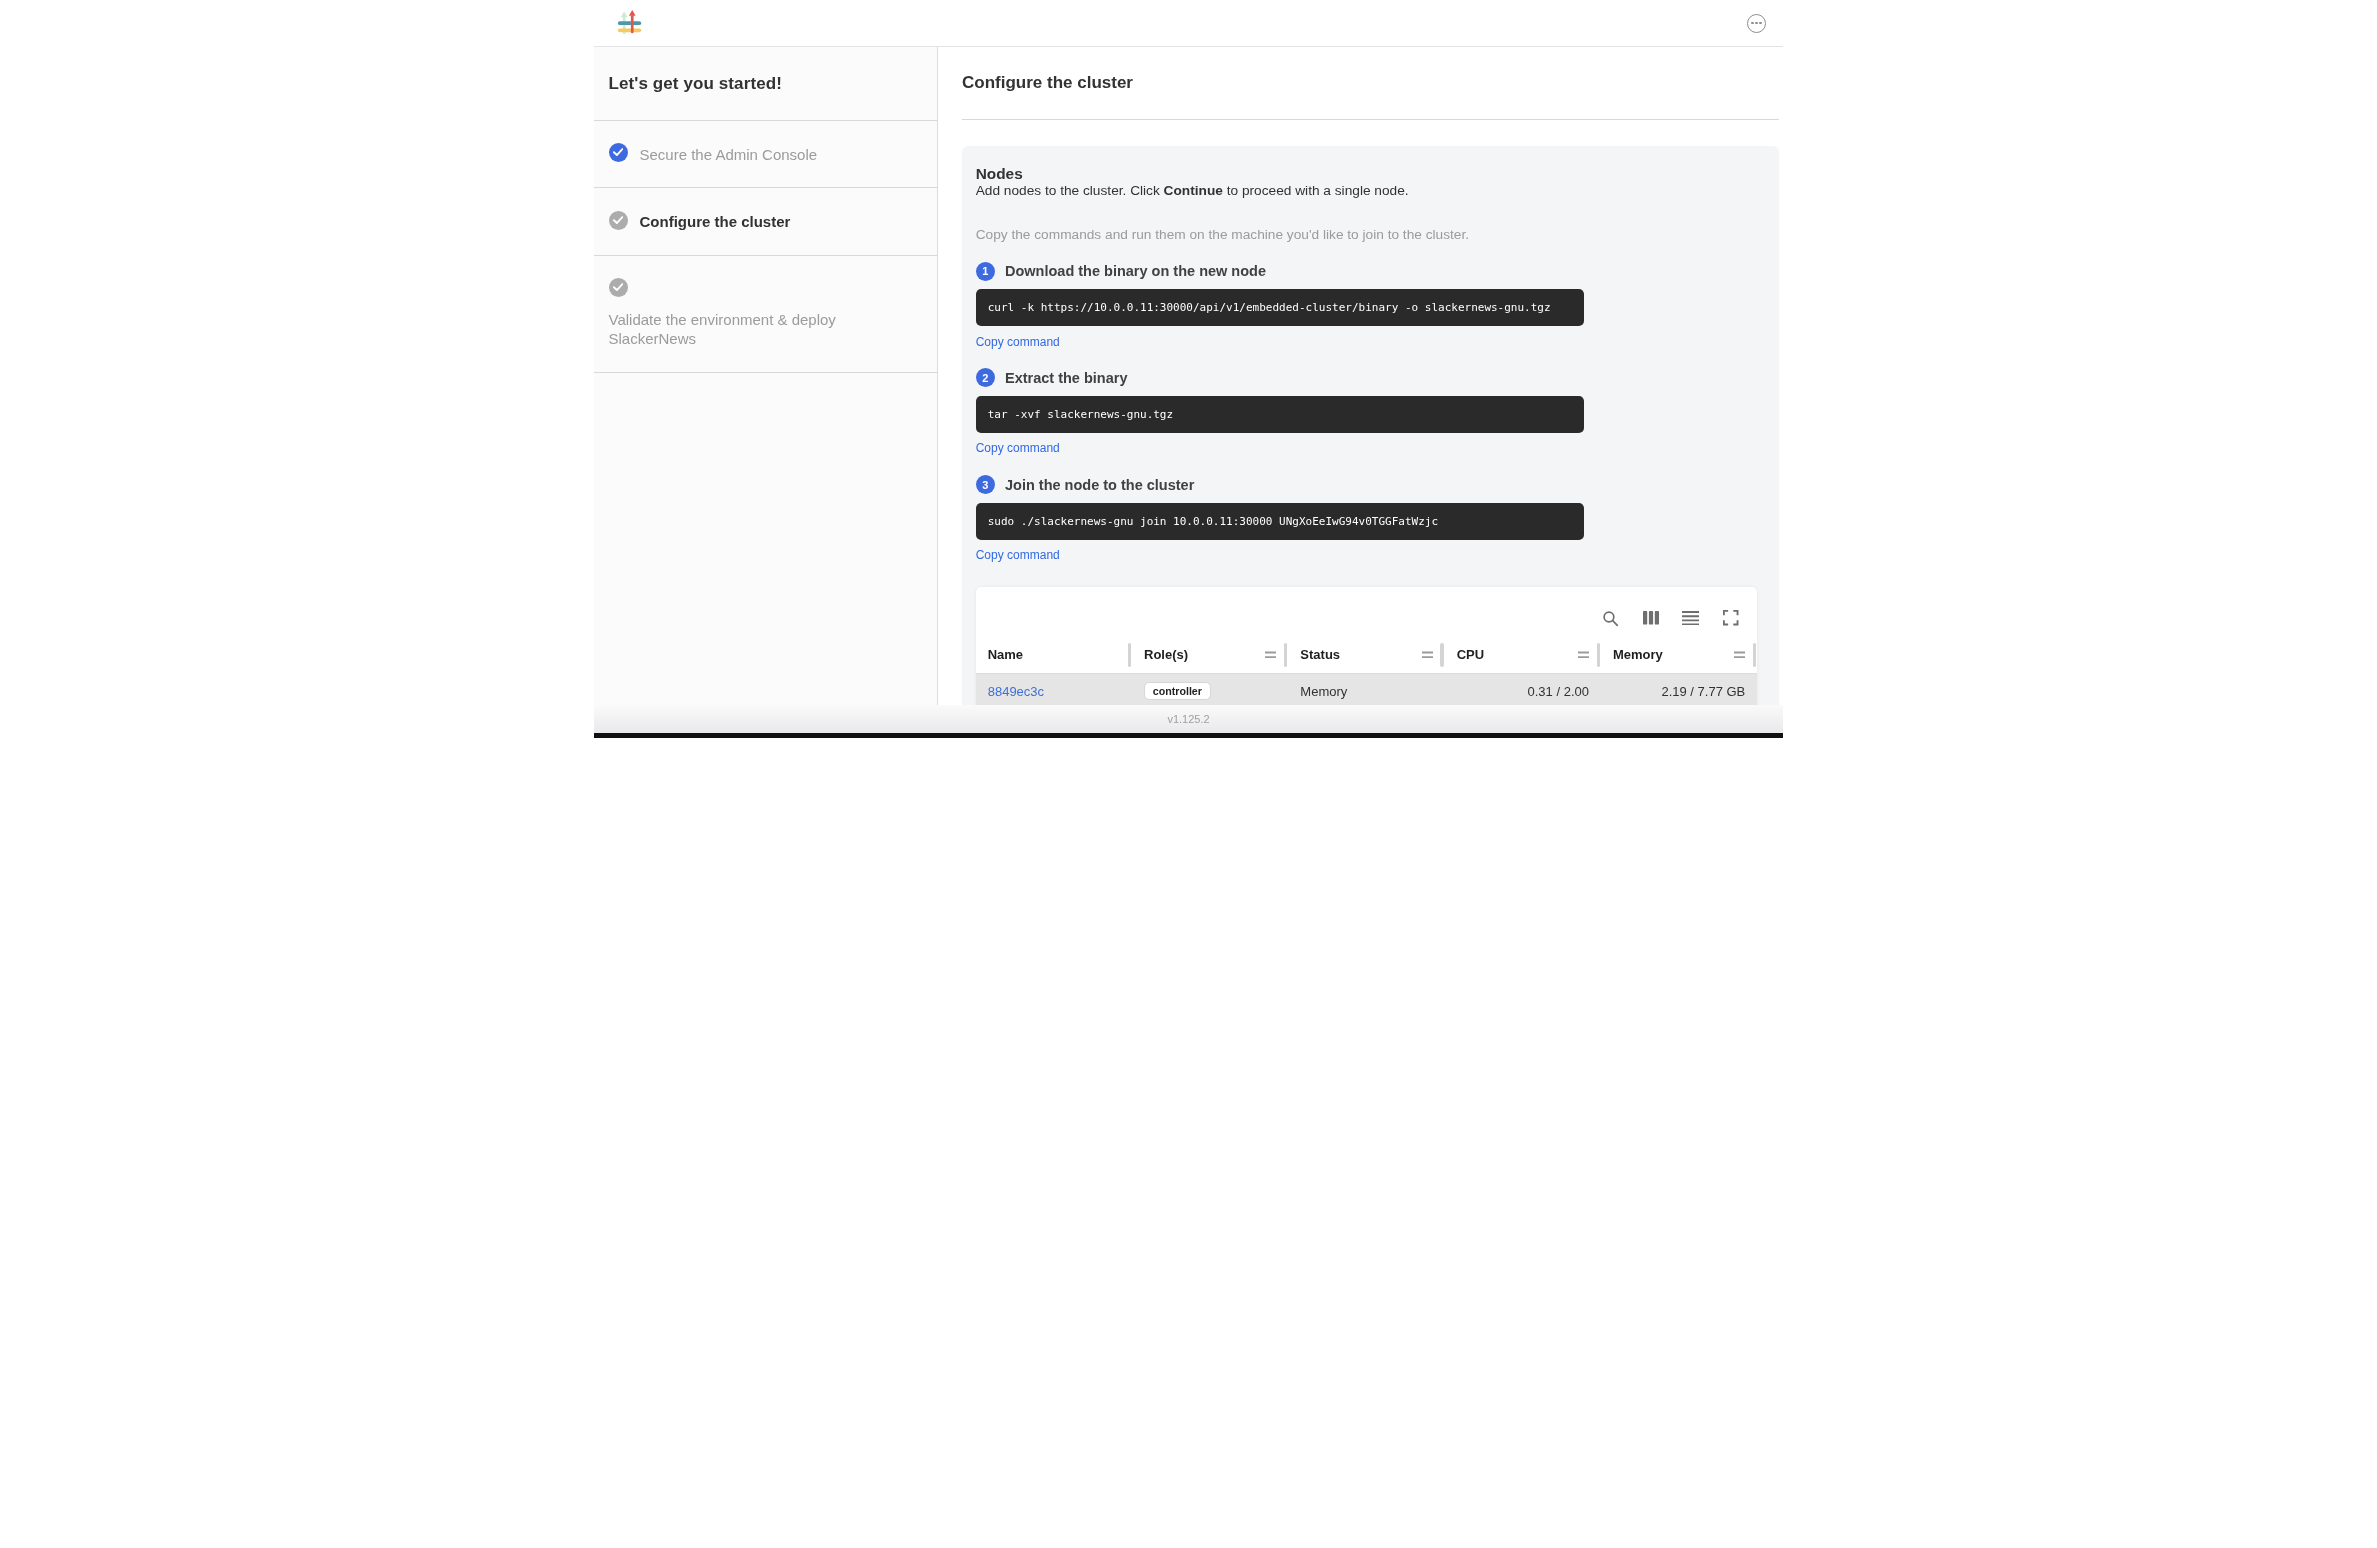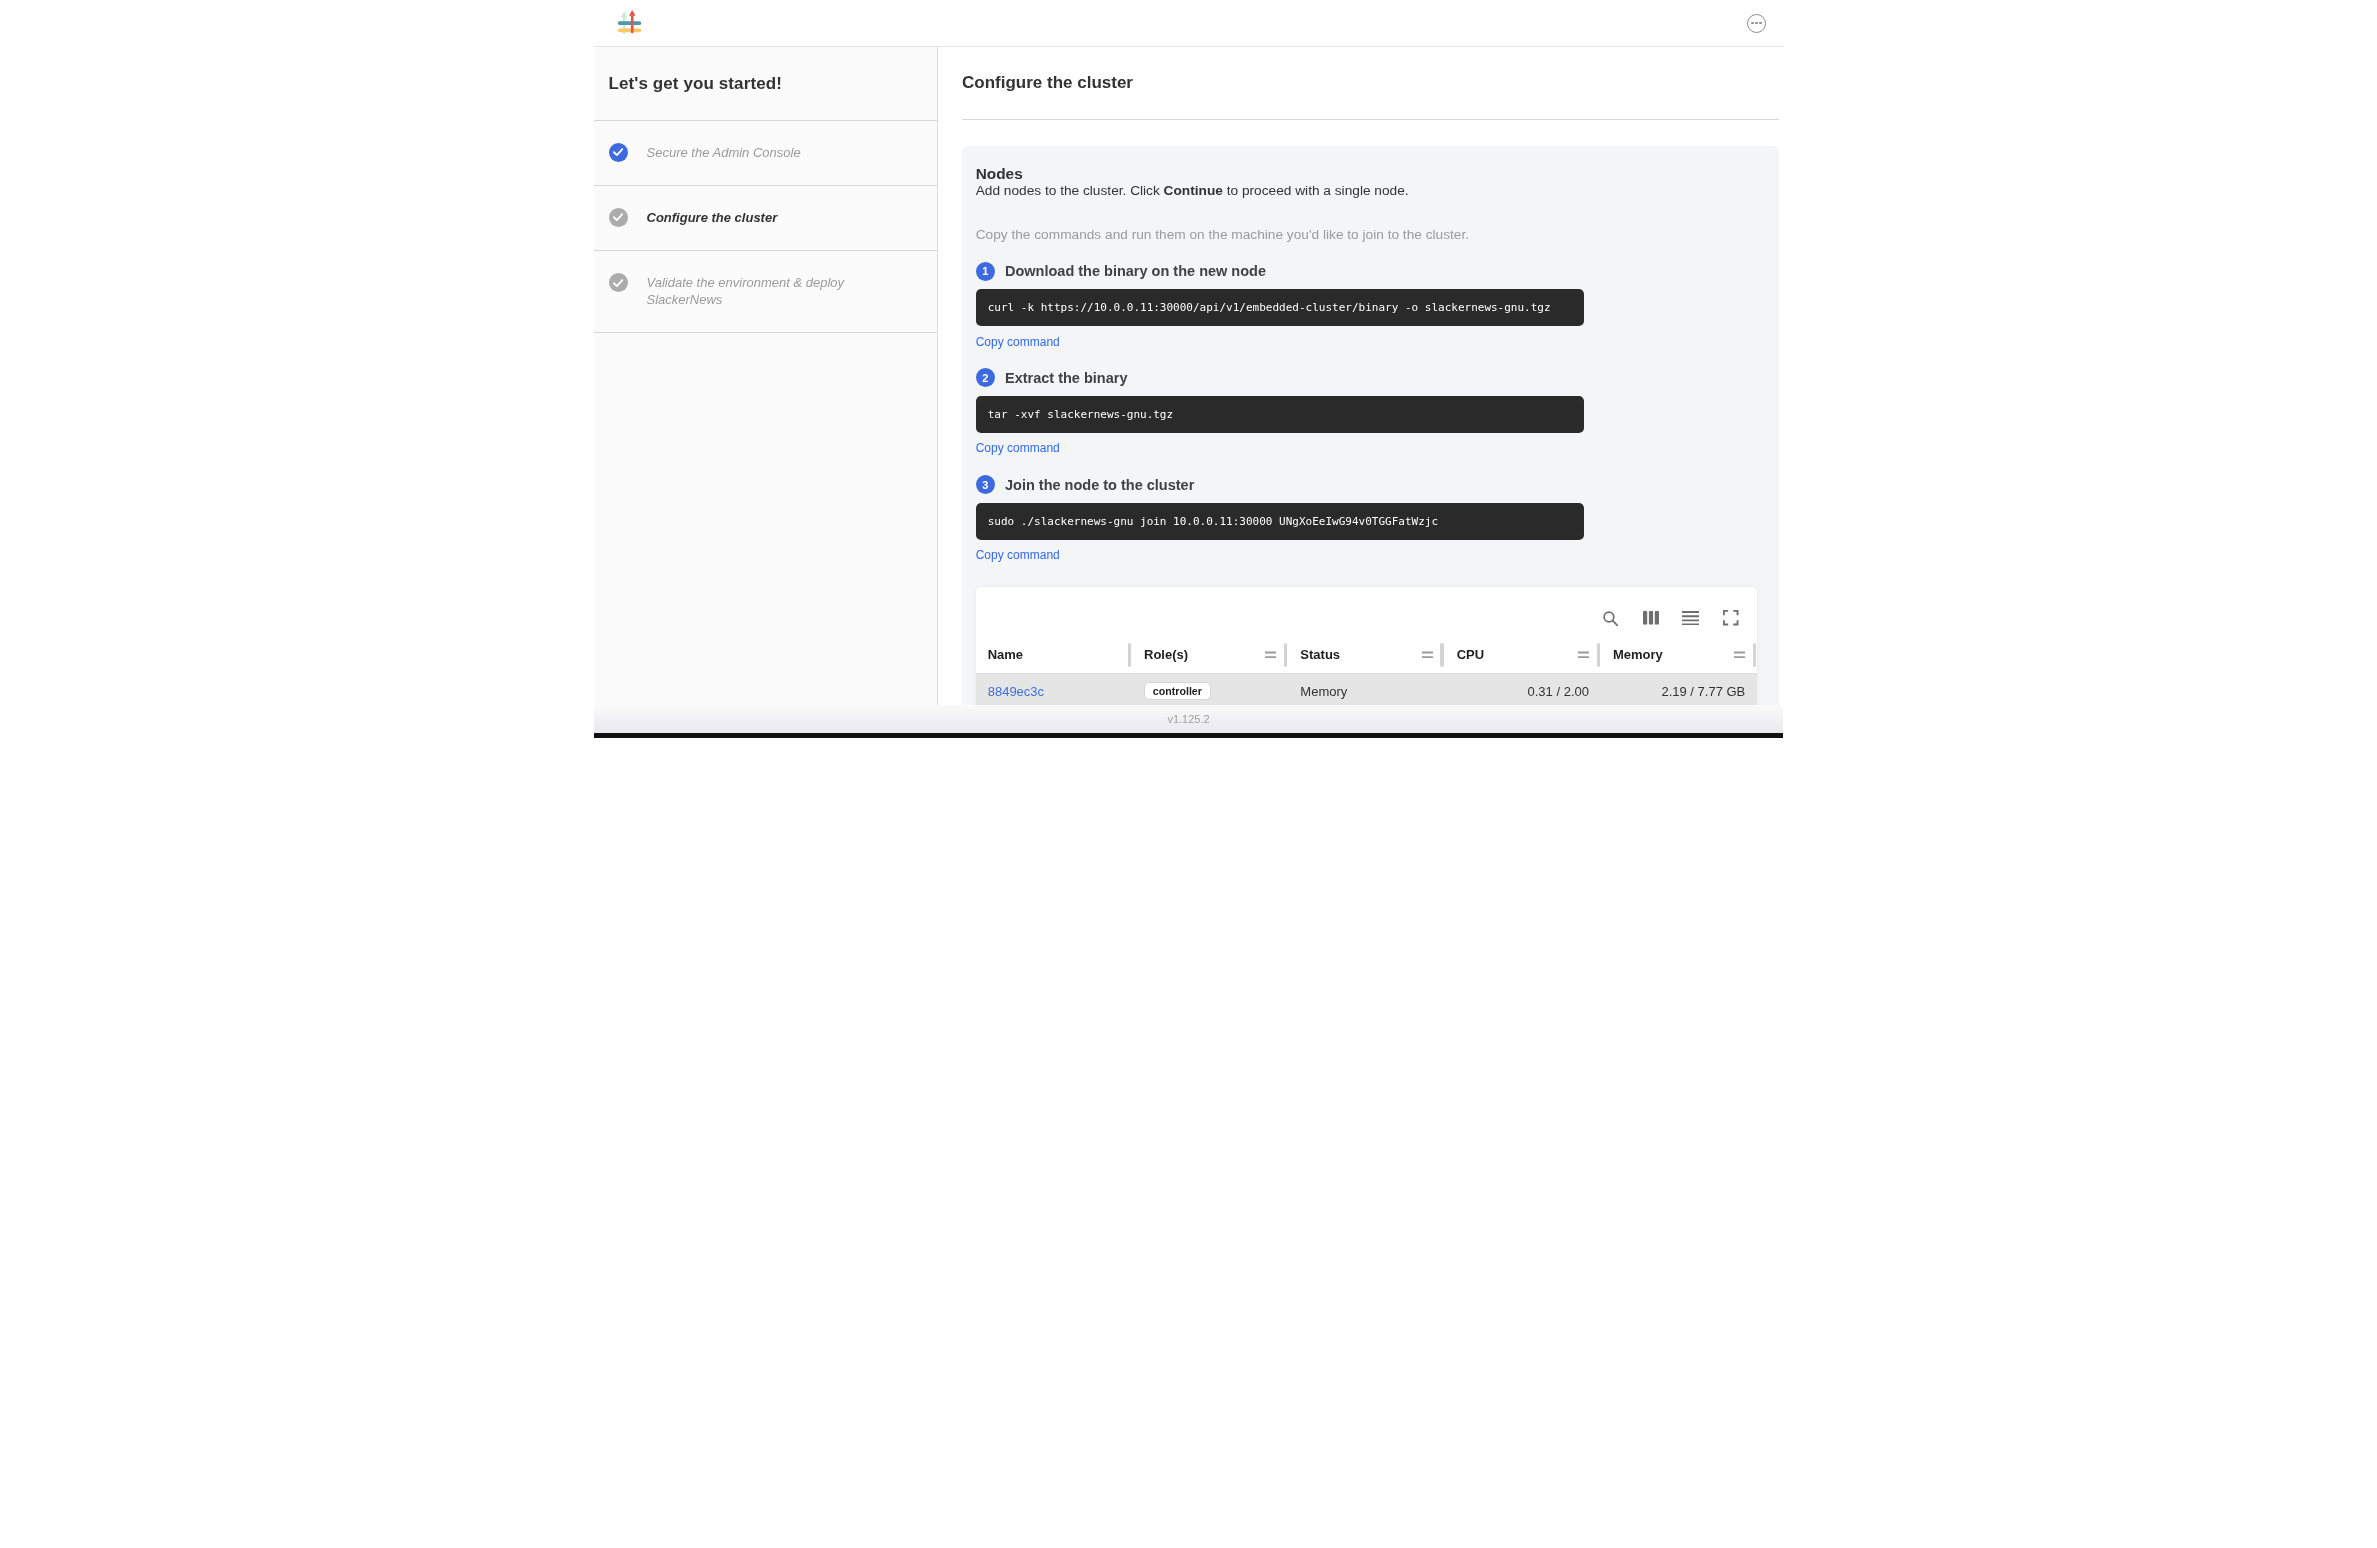--- a/index.html
+++ b/index.html
@@ -12,22 +12,22 @@
   .topbar { height:47px; flex:0 0 47px; background:#fff; border-bottom:0.9px solid #e4e4e6; display:flex; align-items:center; justify-content:space-between; padding:0 17px 0 23px; }
   .logo { width:26px; height:26px; display:block; }
   .menu-btn { width:19px; height:19px; border:1.4px solid #8e8e8e; border-radius:50%; background:#fff; display:flex; align-items:center; justify-content:center; gap:1.7px; cursor:pointer; }
   .menu-btn i { width:2.6px; height:2.6px; border-radius:50%; background:#8e8e8e; }
 
   .content-row { flex:1 1 auto; display:flex; min-height:0; }
 
   
   .sidebar { width:344px; flex:0 0 344px; background:#fbfbfc; border-right:0.9px solid #dcdcde; }
   .sidebar h1 { font-size:17px; font-weight:bold; color:#333; padding:27px 14.5px 26px 14.5px; letter-spacing:0.1px; }
-  .step-item { display:flex; align-items:flex-start; gap:19px; padding:23px 14.5px; border-top:0.9px solid #d8d8da; font-size:13px; line-height:1.3; color:#9b9b9b; cursor:default;font-style:italic; }
-  .step-item:last-of-type { border-bottom:0.9px solid #d8d8da; }
+  .step-item { display:flex; align-items:flex-start; gap:12px; padding:23px 14.5px; border-top:0.9px solid #d8d8da; font-size:15px; line-height:1.3; color:#9b9b9b; cursor:default; }
+  .step-item:last-of-type { border-bottom:0.9px solid #d8d8da;flex-direction:column; }
   .step-item.current { color:#323232; font-weight:bold; }
   .check { width:19px; height:19px; flex:0 0 19px; border-radius:50%; display:flex; align-items:center; justify-content:center; margin-top:-0.9px; }
   .check.complete { background:#3e6ae0; }
   .check.pending { background:#acacac; }
   .step-label { padding-top:0.9px; }
 
   
   .main { flex:1 1 auto; background:#fff; padding:26px 4.3px 0 24px; display:flex; flex-direction:column; min-width:0; }
   .main h2 { font-size:17px; font-weight:bold; color:#333; }
   .main hr { border:none; border-top:0.9px solid #d8d8da; margin-top:26px; }

